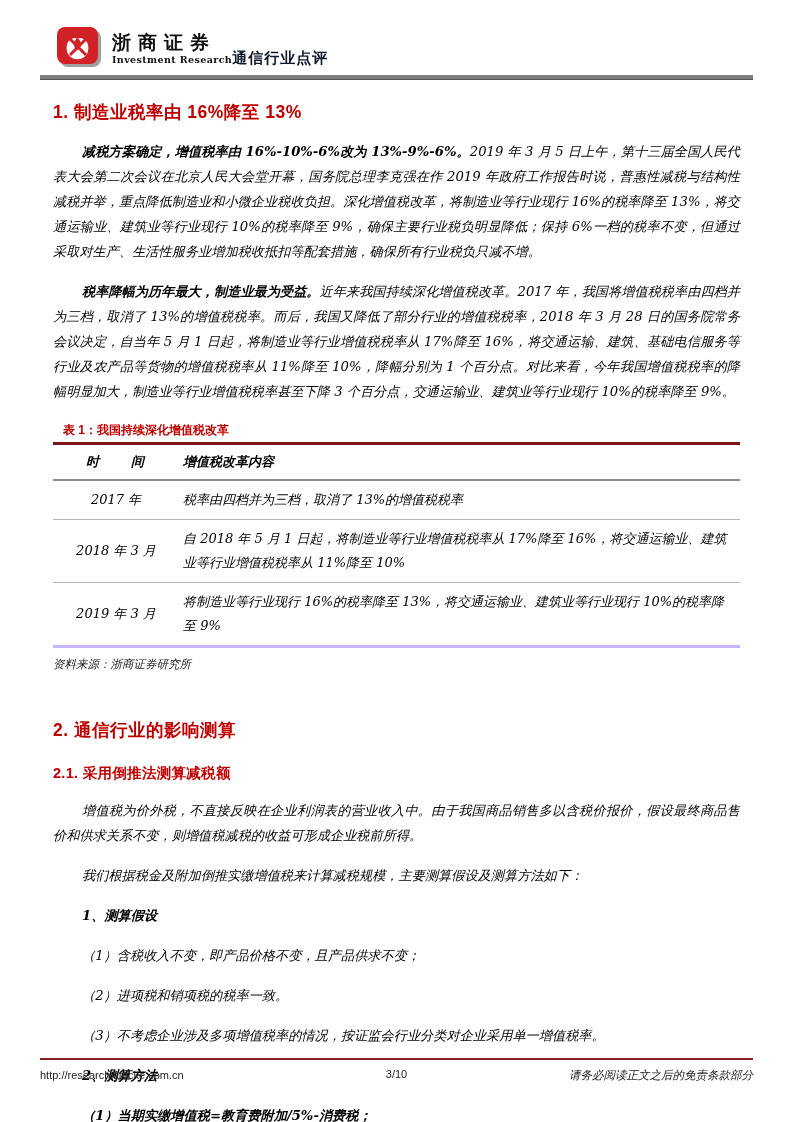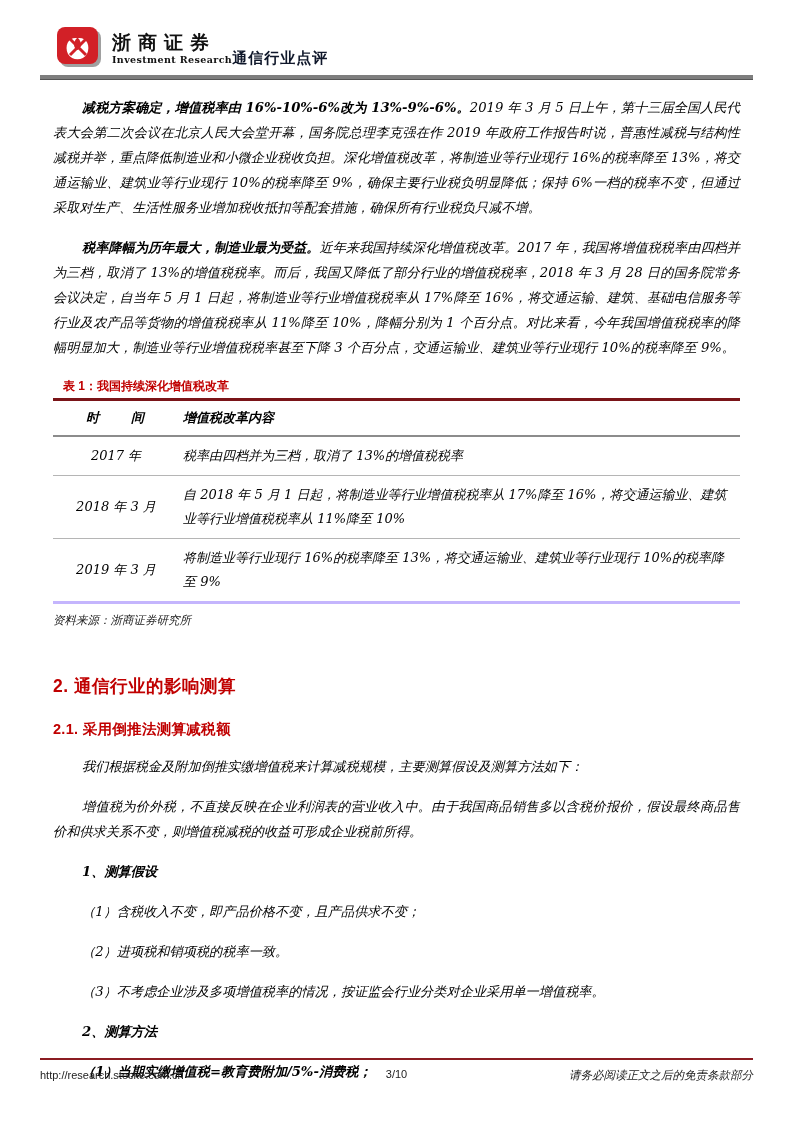--- a/index.html
+++ b/index.html
@@ -65,20 +65,21 @@
           <span class="brand-en">Investment Research</span>
         </span>
       </div>
       <div class="doc-type">通信行业点评</div>
     </div>
     <div class="hdr-rule"></div>
   </div>
 
   <div class="content">
 
+    <h1 class="sec">1. 制造业税率由 16%降至 13%</h1>
 
     <p class="body"><b>减税方案确定，增值税率由 16%-10%-6%改为 13%-9%-6%。</b><span>2019 年 3 月 5 日上午，第十三届全国人民代表大会第二次会议在北京人民大会堂开幕，国务院总理李克强在作 2019 年政府工作报告时说，普惠性减税与结构性减税并举，重点降低制造业和小微企业税收负担。深化增值税改革，将制造业等行业现行 16%的税率降至 13%，将交通运输业、建筑业等行业现行 10%的税率降至 9%，确保主要行业税负明显降低；保持 6%一档的税率不变，但通过采取对生产、生活性服务业增加税收抵扣等配套措施，确保所有行业税负只减不增。</span></p>
 
     <p class="body"><b>税率降幅为历年最大，制造业最为受益。</b><span>近年来我国持续深化增值税改革。2017 年，我国将增值税税率由四档并为三档，取消了 13%的增值税税率。而后，我国又降低了部分行业的增值税税率，2018 年 3 月 28 日的国务院常务会议决定，自当年 5 月 1 日起，将制造业等行业增值税税率从 17%降至 16%，将交通运输、建筑、基础电信服务等行业及农产品等货物的增值税税率从 11%降至 10%，降幅分别为 1 个百分点。对比来看，今年我国增值税税率的降幅明显加大，制造业等行业增值税税率甚至下降 3 个百分点，交通运输业、建筑业等行业现行 10%的税率降至 9%。</span></p>
 
     <div class="tbl-caption">表 1：我国持续深化增值税改革</div>
 
     <table class="vat">
       <thead>
         <tr>
@@ -100,22 +101,22 @@
           <td>将制造业等行业现行 16%的税率降至 13%，将交通运输业、建筑业等行业现行 10%的税率降至 9%</td>
         </tr>
       </tbody>
     </table>
 
     <p class="source">资料来源：浙商证券研究所</p>
 
     <h2 class="sec">2. 通信行业的影响测算</h2>
     <h3 class="sec">2.1. 采用倒推法测算减税额</h3>
 
+    <p class="body">增值税为价外税，不直接反映在企业利润表的营业收入中。由于我国商品销售多以含税价报价，假设最终商品售价和供求关系不变，则增值税减税的收益可形成企业税前所得。</p>
     <p class="body">我们根据税金及附加倒推实缴增值税来计算减税规模，主要测算假设及测算方法如下：</p>
-    <p class="body">增值税为价外税，不直接反映在企业利润表的营业收入中。由于我国商品销售多以含税价报价，假设最终商品售价和供求关系不变，则增值税减税的收益可形成企业税前所得。</p>
 
     <p class="item bold">1、测算假设</p>
     <p class="item">（1）含税收入不变，即产品价格不变，且产品供求不变；</p>
     <p class="item">（2）进项税和销项税的税率一致。</p>
     <p class="item">（3）不考虑企业涉及多项增值税率的情况，按证监会行业分类对企业采用单一增值税率。</p>
 
     <p class="item bold">2、测算方法</p>
     <p class="item bold">（1）当期实缴增值税=教育费附加/5%-消费税；</p>
 
   </div>

